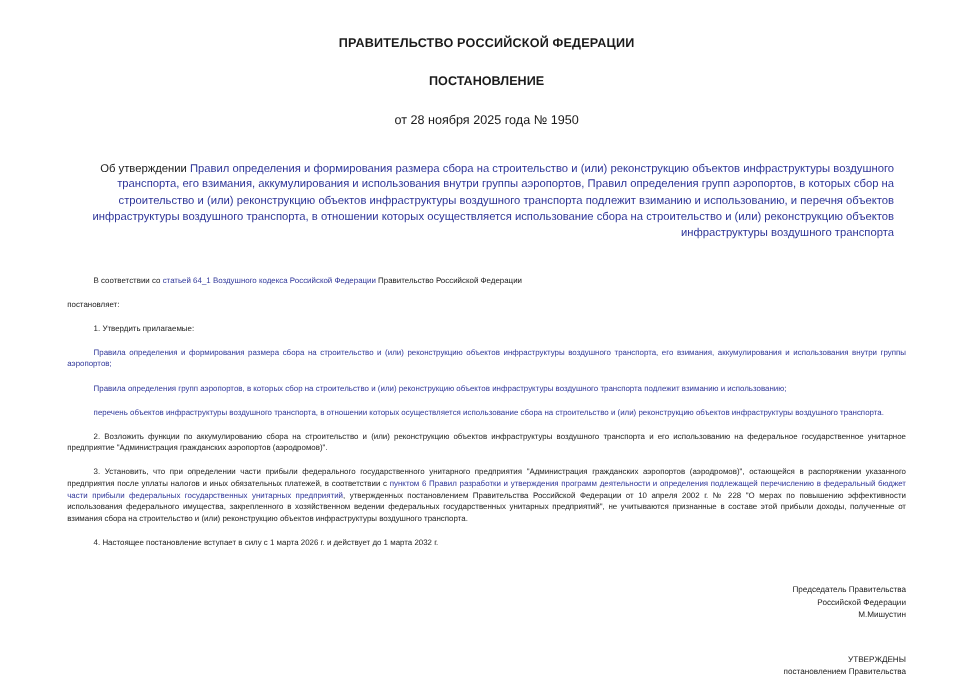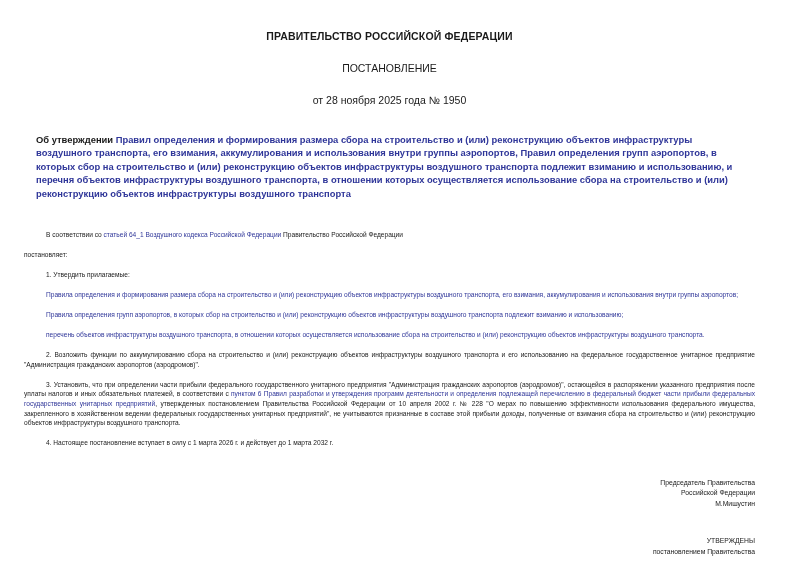--- a/index.html
+++ b/index.html
@@ -11,51 +11,51 @@
     width: 807px;
     height: 571px;
     font-family: "Liberation Sans", sans-serif;
     color: #1a1a1a;
     overflow: hidden;
   }
   .page {
     width: 807px;
     height: 423px;
     box-sizing: border-box;
-    padding: 24px 52px 0 24px;
+    padding: 24px 52px 0 56px;
     position: relative;
   }
 
   
   .doc-header {
     text-align: center;
   }
   .org-line {
     font-size: 10.5px;
     font-weight: bold;
     letter-spacing: 0.15px;
     margin: 6px 0 0 0;
   }
   .doc-type {
     font-size: 10.5px;
-    font-weight: normal;
+    font-weight: bold;
     margin: 20px 0 0 0;
   }
   .doc-number {
     font-size: 10.5px;
     font-weight: normal;
     margin: 20px 0 0 0;
   }
 
   
   .doc-title {
     margin: 27px 10px 0 12px;
-    text-align: left;
+    text-align: right;
     font-size: 9.4px;
-    font-weight: bold;
+    font-weight: normal;
     line-height: 13.4px;
   }
   .title-plain { color: #1a1a1a; }
   .title-link  { color: #2f3699; }
 
   
   .body {
     margin-top: 30px;
     font-size: 6.6px;
     line-height: 9.6px;

